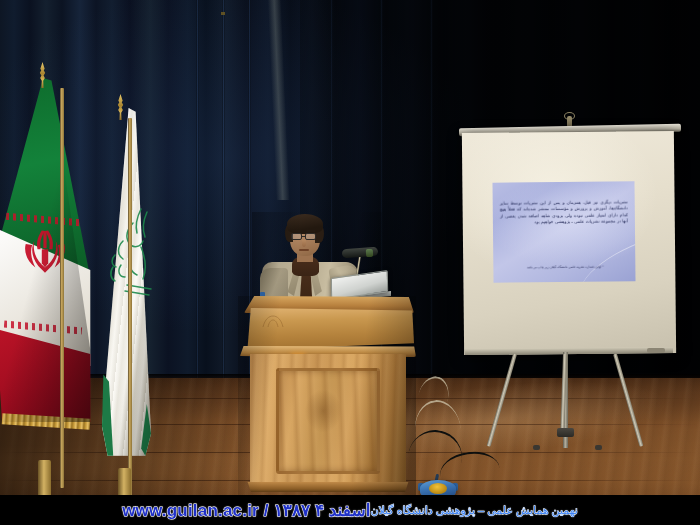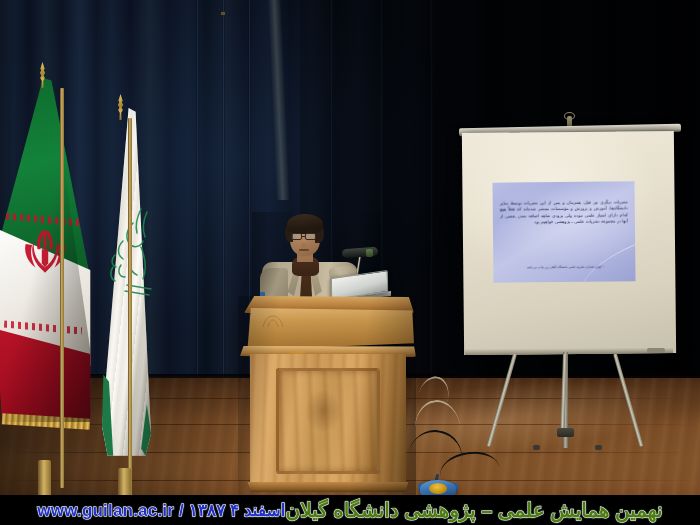--- a/index.html
+++ b/index.html
@@ -484,22 +484,22 @@
     font-family:"Liberation Sans", sans-serif;
     font-weight:bold; font-size:17px; letter-spacing:.2px;
     color:#1f31c8;
     -webkit-text-stroke:.9px #ffffff;
     paint-order:stroke fill;
     text-shadow:0 0 1px #fff, 0 0 2px #fff;
     direction:ltr; white-space:nowrap;
   }
   .cap-right {
     font-family:"Liberation Sans", sans-serif;
-    font-weight:bold; font-size:20px;
-    color:#4d7c0f;
+    font-weight:normal; font-size:11px;
+    color:#3b82f6;
     -webkit-text-stroke:.85px #ffffff;
     paint-order:stroke fill;
     text-shadow:0 0 1px #fff, 0 0 2px #bcd;
     direction:rtl; white-space:nowrap;
   }
 </style>
 </head>
 <body>
 
 <div id="stage">

